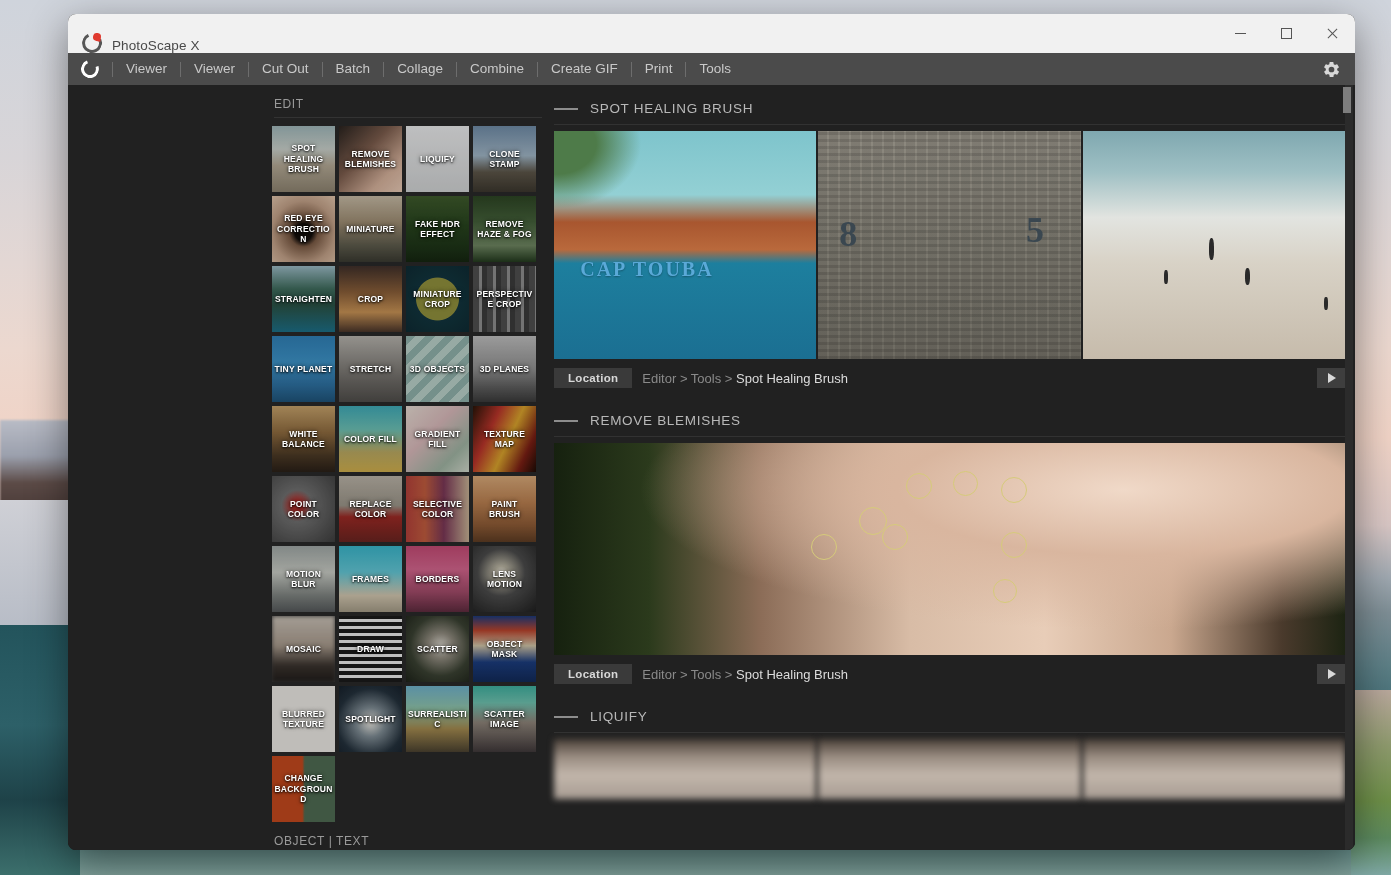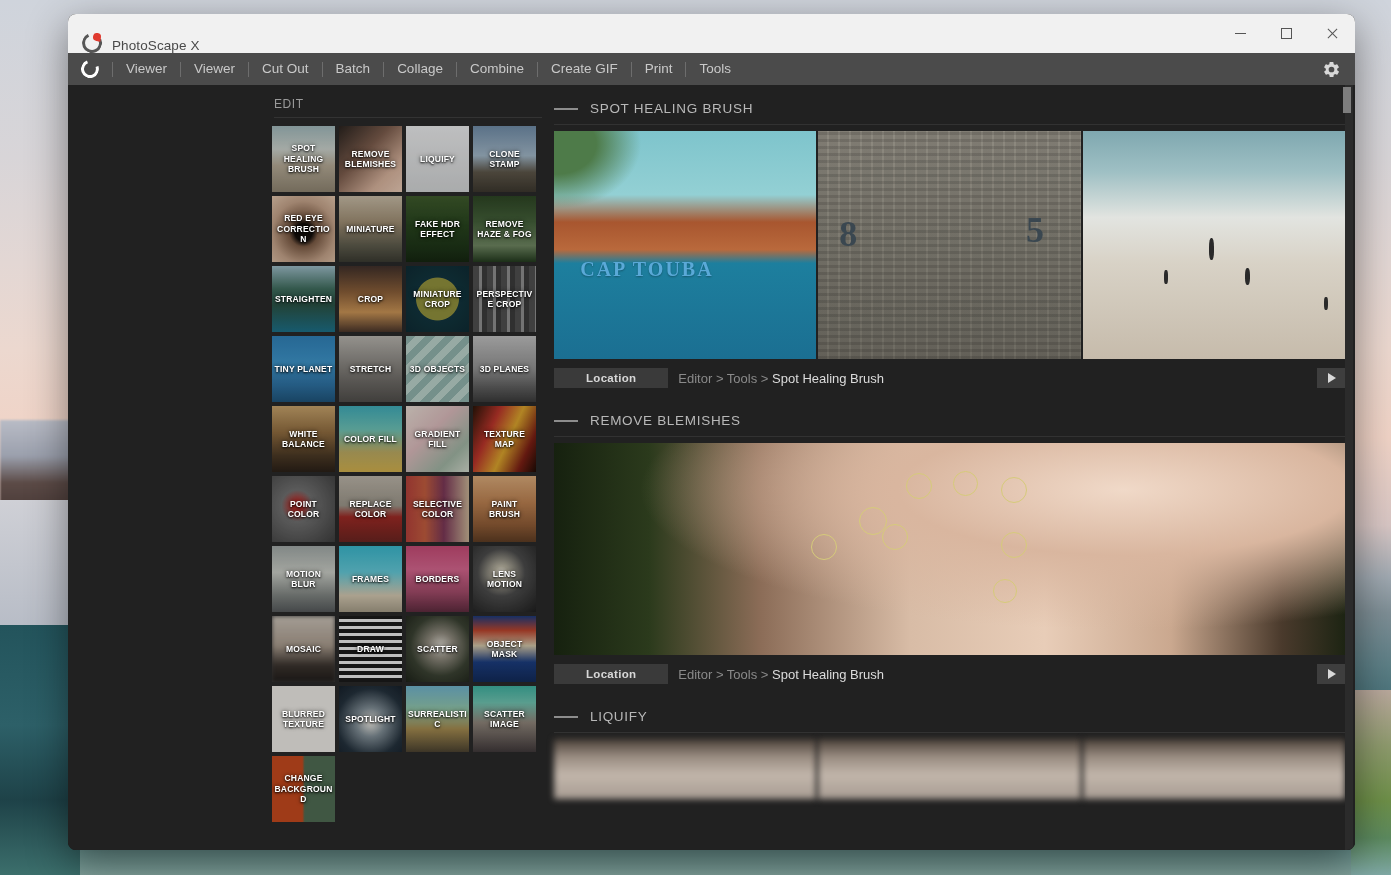--- a/index.html
+++ b/index.html
@@ -143,21 +143,21 @@
   }
   .prev-head { display: flex; align-items: center; gap: 12px; padding: 16px 0 8px 0; }
   .prev-dash { width: 24px; height: 2px; background: #8d8d8d; }
   .prev-title { color: #b8b8b8; font-size: 13.5px; letter-spacing: .7px; }
   .prev-rule { height: 1px; background: #323232; margin-bottom: 6px; }
   .prev-strip { display: flex; gap: 2px; height: 228px; }
   .prev-strip > div { flex: 1; position: relative; overflow: hidden; }
   .loc-bar { display: flex; align-items: center; gap: 10px; padding: 9px 0 9px 0; }
   .loc-tag {
     background: #3a3a3a; color: #d8d8d8; font-size: 11.5px; font-weight: bold;
-    padding: 4px 32px; letter-spacing: .3px;
+    padding: 4px 14px; letter-spacing: .3px;
   }
   .crumb { font-size: 13px; color: #8a8a8a; }
   .crumb .cur { color: #dcdcdc; }
   .play-btn {
     margin-left: auto; width: 28px; height: 20px; background: #3e3e3e;
     display: flex; align-items: center; justify-content: center; cursor: default;
   }
   .play-tri {
     width: 0; height: 0; border-left: 8px solid #d9d9d9;
     border-top: 5px solid transparent; border-bottom: 5px solid transparent; margin-left: 2px;
@@ -453,20 +453,21 @@
           <div class="tile">
             <div class="tile-art art-rimg"></div>
             <div class="tile-label">SCATTER IMAGE</div>
           </div>
           <div class="tile">
             <div class="tile-art art-chbg"></div>
             <div class="tile-label">CHANGE BACKGROUND</div>
           </div>
         </div>
 
+      <div class="section-label">OBJECT | TEXT</div>
 
     </div>
 
     <div class="preview-col">
 
       <div class="prev-head">
         <div class="prev-dash"></div>
         <div class="prev-title">SPOT HEALING BRUSH</div>
       </div>
       <div class="prev-rule"></div>

